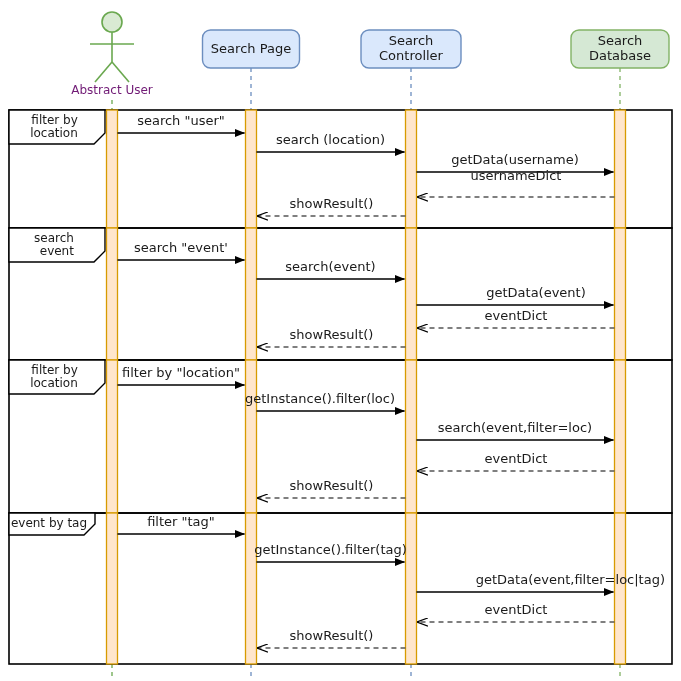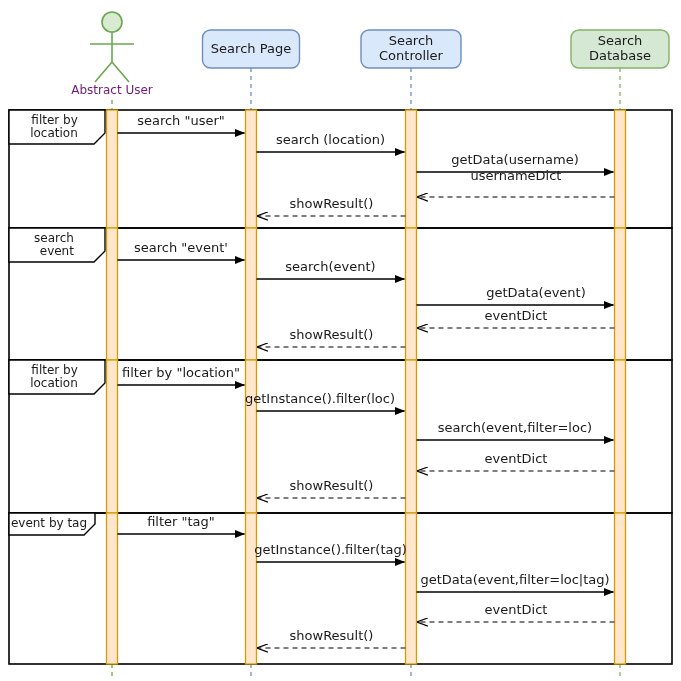--- a/index.html
+++ b/index.html
@@ -174,17 +174,17 @@
       <div class="msg-label" style="left: 386px; top: 285px; width: 300px;">getData(event)</div>
       <div class="msg-label" style="left: 366px; top: 308px; width: 300px;">eventDict</div>
       <div class="msg-label" style="left: 181.5px; top: 327px; width: 300px;">showResult()</div>
       <div class="msg-label" style="left: 31px; top: 365px; width: 300px;">filter by "location"</div>
       <div class="msg-label" style="left: 170px; top: 391px; width: 300px;">getInstance().filter(loc)</div>
       <div class="msg-label" style="left: 365px; top: 420px; width: 300px;">search(event,filter=loc)</div>
       <div class="msg-label" style="left: 366px; top: 451px; width: 300px;">eventDict</div>
       <div class="msg-label" style="left: 181.5px; top: 478px; width: 300px;">showResult()</div>
       <div class="msg-label" style="left: 31px; top: 514px; width: 300px;">filter "tag"</div>
       <div class="msg-label" style="left: 180.5px; top: 542px; width: 300px;">getInstance().filter(tag)</div>
-      <div class="msg-label" style="left: 365px; top: 572px; width: 300px;">getData(event,filter=loc|tag)</div>
+      <div class="msg-label" style="left: 365px; top: 572px; width: 300px; text-align: right;">getData(event,filter=loc|tag)</div>
       <div class="msg-label" style="left: 366px; top: 602px; width: 300px;">eventDict</div>
       <div class="msg-label" style="left: 181.5px; top: 628px; width: 300px;">showResult()</div>
     </div>
 </div>
 
 </body></html>

